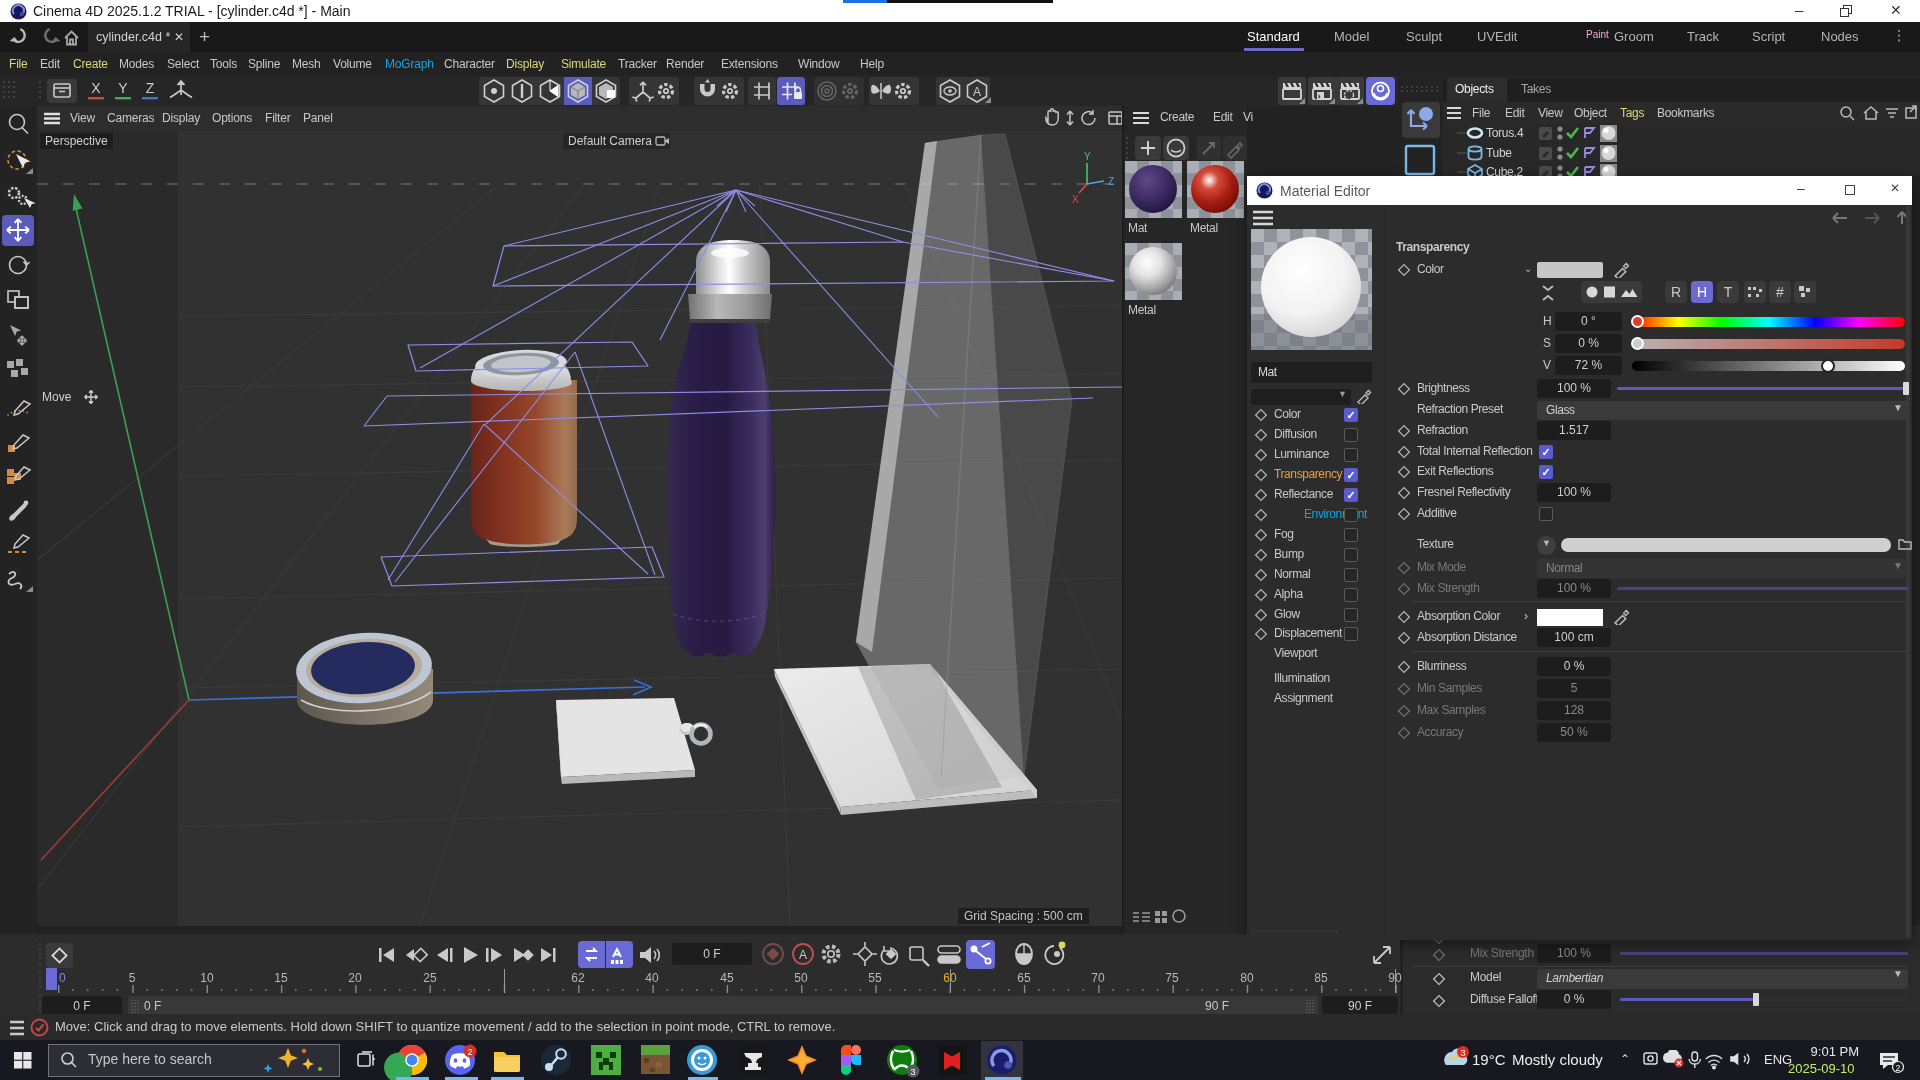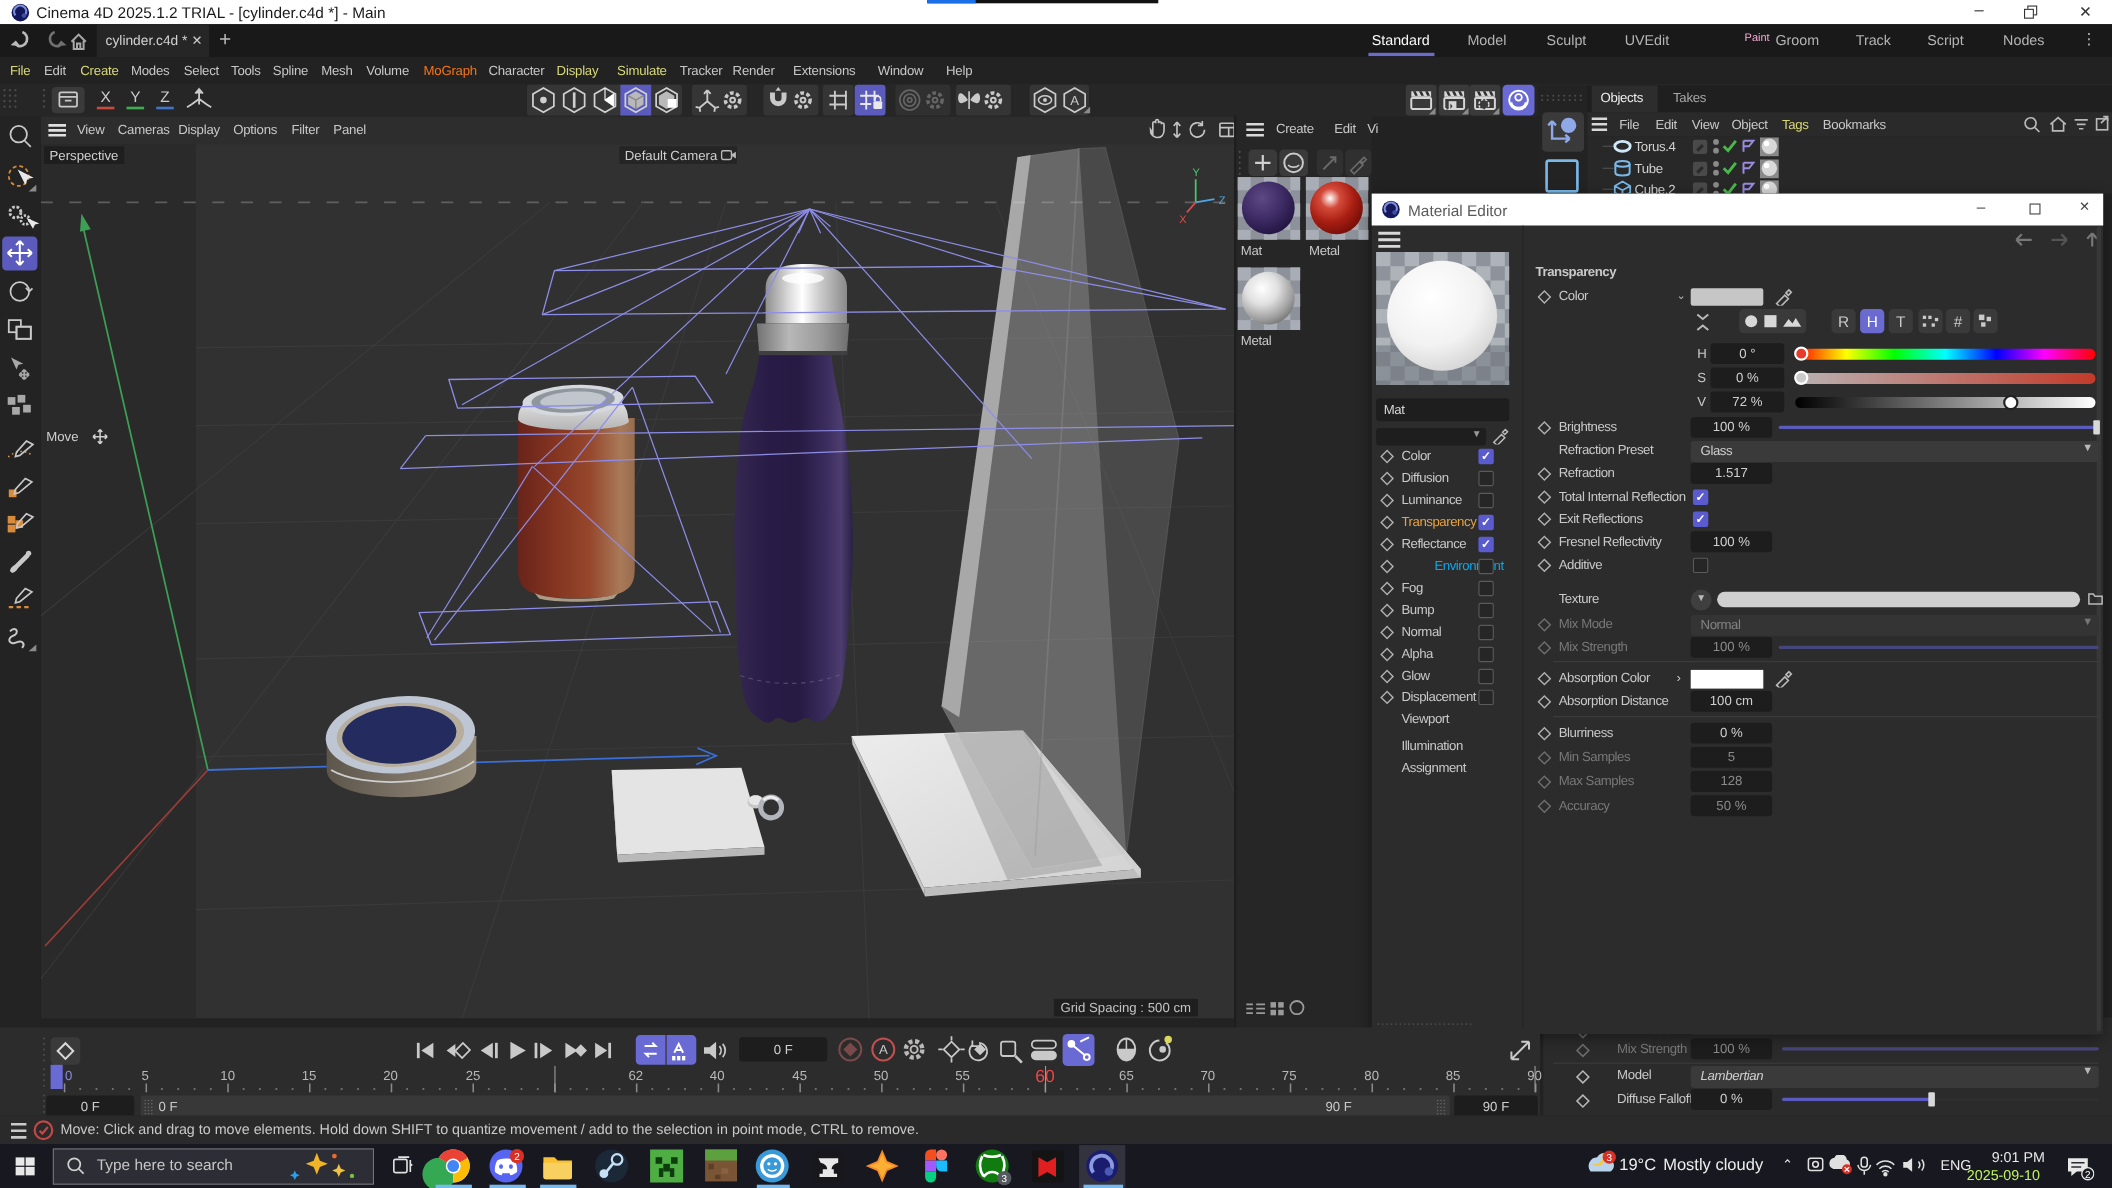--- a/index.html
+++ b/index.html
@@ -62,21 +62,21 @@
 <div id="menubar">
 <div class="txt" style="left:9px;top:57px;font-size:12px;letter-spacing:-0.2px;color:#d8d878;">File</div>
 <div class="txt" style="left:40px;top:57px;font-size:12px;letter-spacing:-0.2px;color:#c7c7c7;">Edit</div>
 <div class="txt" style="left:73px;top:57px;font-size:12px;letter-spacing:-0.2px;color:#d8d878;">Create</div>
 <div class="txt" style="left:119px;top:57px;font-size:12px;letter-spacing:-0.2px;color:#c7c7c7;">Modes</div>
 <div class="txt" style="left:167px;top:57px;font-size:12px;letter-spacing:-0.2px;color:#c7c7c7;">Select</div>
 <div class="txt" style="left:210px;top:57px;font-size:12px;letter-spacing:-0.2px;color:#c7c7c7;">Tools</div>
 <div class="txt" style="left:248px;top:57px;font-size:12px;letter-spacing:-0.2px;color:#c7c7c7;">Spline</div>
 <div class="txt" style="left:292px;top:57px;font-size:12px;letter-spacing:-0.2px;color:#c7c7c7;">Mesh</div>
 <div class="txt" style="left:333px;top:57px;font-size:12px;letter-spacing:-0.2px;color:#c7c7c7;">Volume</div>
-<div class="txt" style="left:385px;top:57px;font-size:12px;letter-spacing:-0.2px;color:#f97316;">MoGraph</div>
+<div class="txt" style="left:385px;top:57px;font-size:12px;letter-spacing:-0.2px;color:#0ea5e9;">MoGraph</div>
 <div class="txt" style="left:444px;top:57px;font-size:12px;letter-spacing:-0.2px;color:#c7c7c7;">Character</div>
 <div class="txt" style="left:506px;top:57px;font-size:12px;letter-spacing:-0.2px;color:#d8d878;">Display</div>
 <div class="txt" style="left:561px;top:57px;font-size:12px;letter-spacing:-0.2px;color:#d8d878;">Simulate</div>
 <div class="txt" style="left:618px;top:57px;font-size:12px;letter-spacing:-0.2px;color:#c7c7c7;">Tracker</div>
 <div class="txt" style="left:666px;top:57px;font-size:12px;letter-spacing:-0.2px;color:#c7c7c7;">Render</div>
 <div class="txt" style="left:721px;top:57px;font-size:12px;letter-spacing:-0.2px;color:#c7c7c7;">Extensions</div>
 <div class="txt" style="left:798px;top:57px;font-size:12px;letter-spacing:-0.2px;color:#c7c7c7;">Window</div>
 <div class="txt" style="left:860px;top:57px;font-size:12px;letter-spacing:-0.2px;color:#c7c7c7;">Help</div>
 </div>
 
@@ -1118,21 +1118,21 @@
       <div class="txt" style="left:197px;top:971px;width:20px;text-align:center;font-size:12px;color:#b9b9b9;">10</div>
       <div class="txt" style="left:271px;top:971px;width:20px;text-align:center;font-size:12px;color:#b9b9b9;">15</div>
       <div class="txt" style="left:345px;top:971px;width:20px;text-align:center;font-size:12px;color:#b9b9b9;">20</div>
       <div class="txt" style="left:420px;top:971px;width:20px;text-align:center;font-size:12px;color:#b9b9b9;">25</div>
       <div class="txt" style="left:494px;top:971px;width:20px;text-align:center;font-size:12px;color:#b9b9b9;margin-top:40px;">30</div>
       <div class="txt" style="left:568px;top:971px;width:20px;text-align:center;font-size:12px;color:#b9b9b9;">62</div>
       <div class="txt" style="left:642px;top:971px;width:20px;text-align:center;font-size:12px;color:#b9b9b9;">40</div>
       <div class="txt" style="left:717px;top:971px;width:20px;text-align:center;font-size:12px;color:#b9b9b9;">45</div>
       <div class="txt" style="left:791px;top:971px;width:20px;text-align:center;font-size:12px;color:#b9b9b9;">50</div>
       <div class="txt" style="left:865px;top:971px;width:20px;text-align:center;font-size:12px;color:#b9b9b9;">55</div>
-      <div class="txt" style="left:940px;top:971px;width:20px;text-align:center;font-size:16px;color:#ef4444;">60</div>
+      <div class="txt" style="left:940px;top:971px;width:20px;text-align:center;font-size:12px;color:#eab308;">60</div>
       <div class="txt" style="left:1014px;top:971px;width:20px;text-align:center;font-size:12px;color:#b9b9b9;">65</div>
       <div class="txt" style="left:1088px;top:971px;width:20px;text-align:center;font-size:12px;color:#b9b9b9;">70</div>
       <div class="txt" style="left:1162px;top:971px;width:20px;text-align:center;font-size:12px;color:#b9b9b9;">75</div>
       <div class="txt" style="left:1237px;top:971px;width:20px;text-align:center;font-size:12px;color:#b9b9b9;">80</div>
       <div class="txt" style="left:1311px;top:971px;width:20px;text-align:center;font-size:12px;color:#b9b9b9;">85</div>
       <div class="txt" style="left:1385px;top:971px;width:20px;text-align:center;font-size:12px;color:#b9b9b9;">90</div>
 <svg class="abs" style="left:40px;top:984px;" width="1360" height="10" viewBox="0 0 1360 10">
         <rect x="18.0" y="1" width="1.4" height="8" fill="#8a8a8a"></rect>
         <circle cx="32.9" cy="6" r="1" fill="#777"></circle>
         <circle cx="47.7" cy="6" r="1" fill="#777"></circle>

